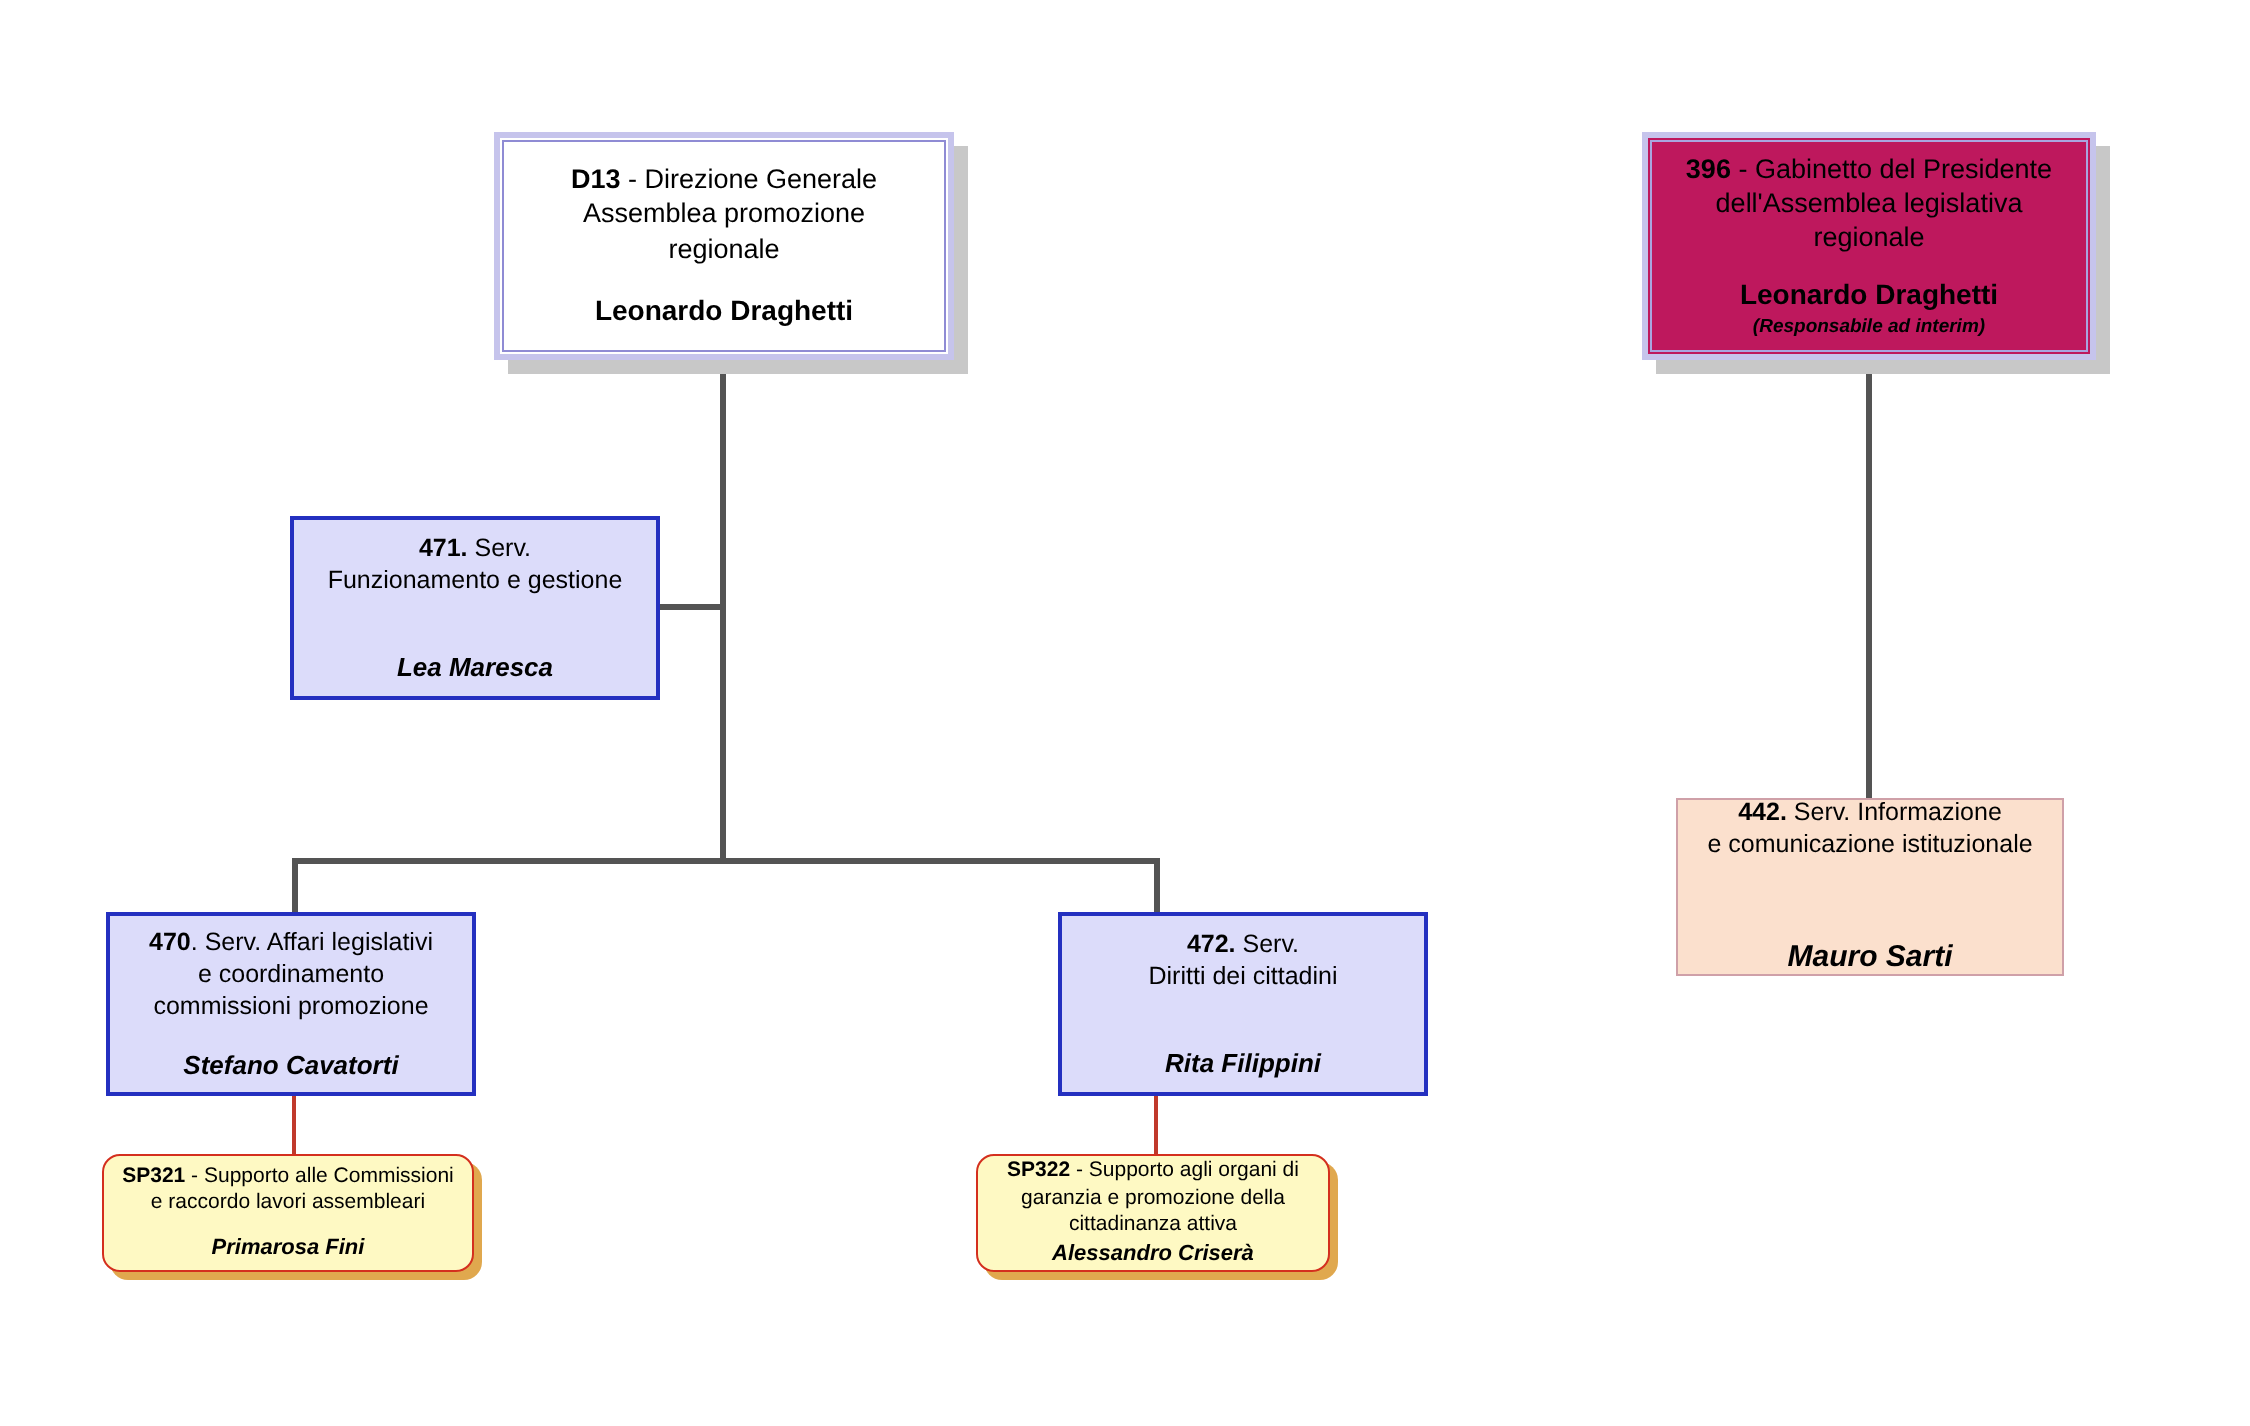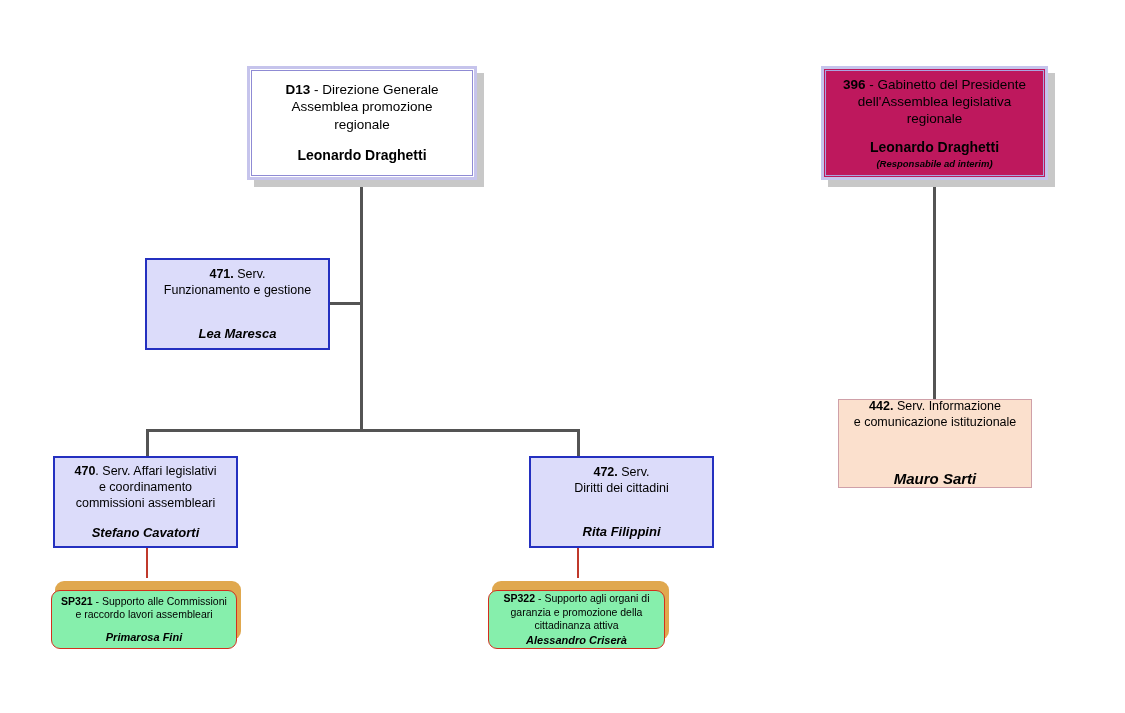--- a/index.html
+++ b/index.html
@@ -114,26 +114,25 @@
     gap: 17px;
   }
   .node-service-peach .person {
     font-weight: bold;
     font-style: italic;
     font-size: 15px;
   }
 
   
   .node-sp {
-    background: #86efac;
+    background: #fef9c3;
     border: 1.5px solid #d42f1e;
     border-radius: 9px;
     font-size: 10.5px;
     padding: 20px 5px;
-    margin-top: 13px;
   }
   .node-sp .person {
     font-weight: bold;
     font-style: italic;
     font-size: 11px;
   }
   .sp-shadow {
     position: absolute;
     background: #e0a84e;
     border-radius: 9px;
@@ -185,21 +184,21 @@
       <span class="code">471.</span><span> Serv.</span><br>
       <span>Funzionamento e gestione</span>
     </span>
     <span class="person" style="margin-top:24px;">Lea Maresca</span>
   </div>
 
   <div class="node node-service" style="left:53px; top:456px; width:185px; height:92px;">
     <span class="title">
       <span class="code">470</span><span>. </span><span>Serv. Affari legislativi</span><br>
       <span>e coordinamento</span><br>
-      <span>commissioni assembleari</span>
+      <span>commissioni promozione</span>
     </span>
     <span class="person" style="margin-top:10px;">Stefano Cavatorti</span>
   </div>
 
   <div class="node node-service" style="left:485px; top:456px; width:185px; height:92px;margin-left:44px;">
     <span class="title">
       <span class="code">472.</span><span>  Serv.</span><br>
       <span>Diritti dei cittadini</span>
     </span>
     <span class="person" style="margin-top:24px;">Rita Filippini</span>

